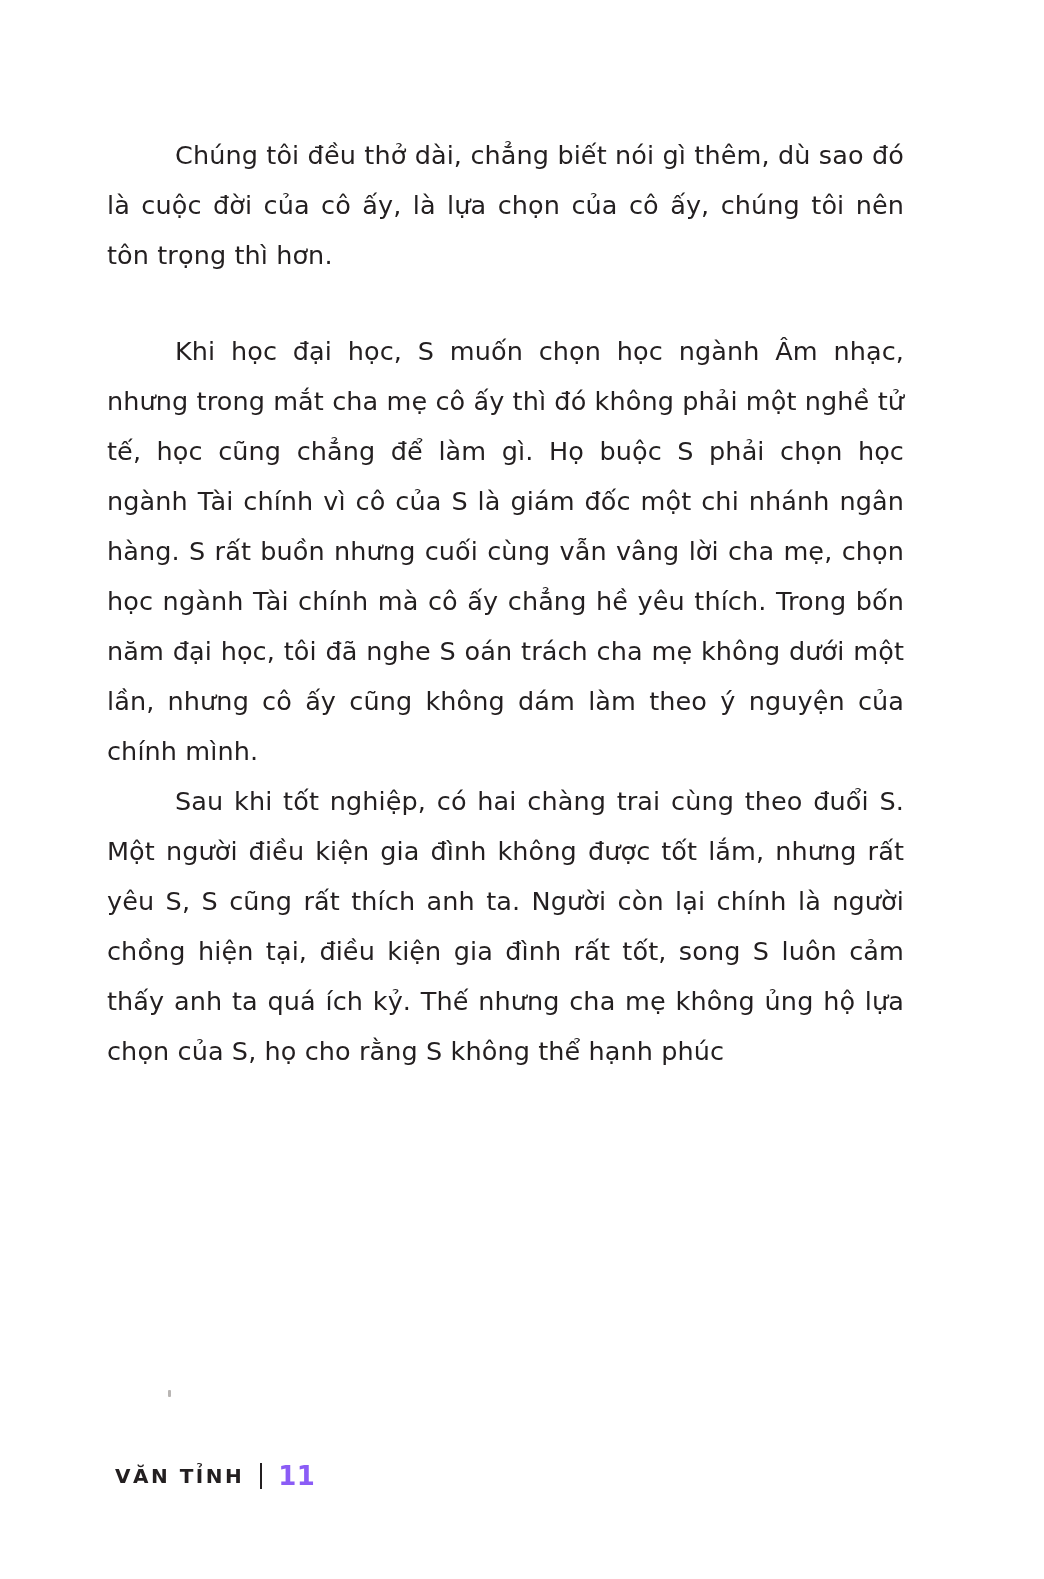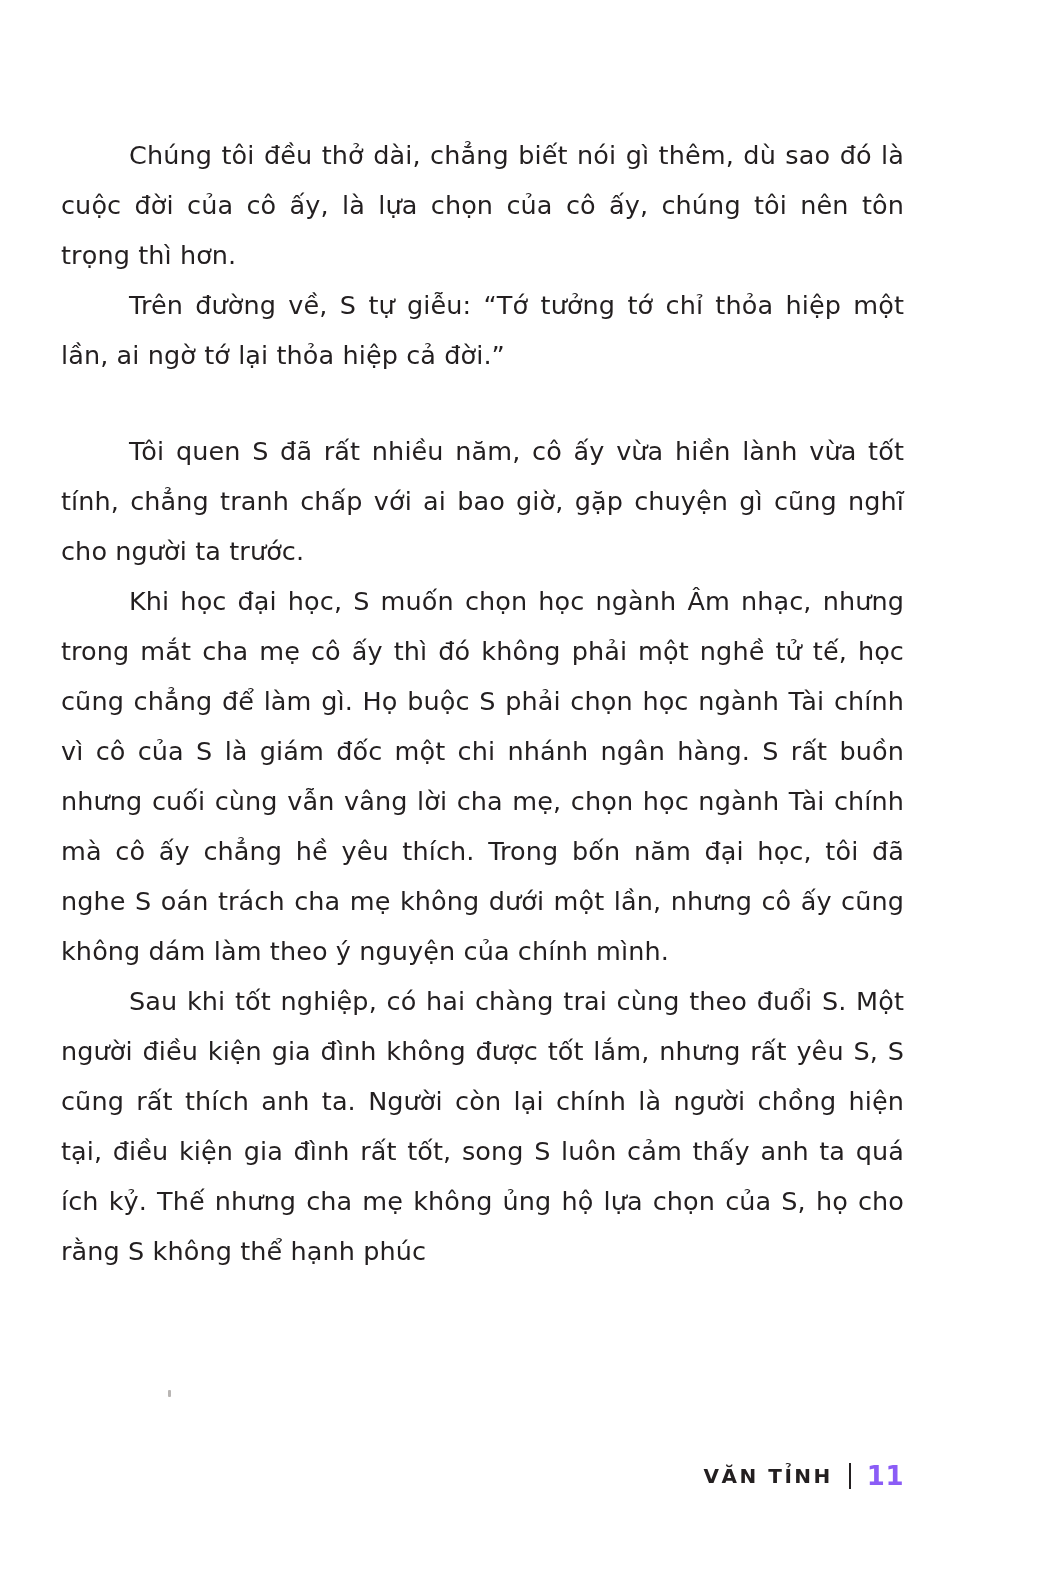--- a/index.html
+++ b/index.html
@@ -15,21 +15,21 @@
     position: relative;
     overflow: hidden;
   }
   .page {
     position: absolute;
     top: 0;
     left: 0;
     width: 1044px;
     height: 1579px;
     box-sizing: border-box;
-    padding: 130px 140px 60px 61px;
+    padding: 130px 140px 60px 107px;
   }
   .body-text {
     font-size: 25.5px;
     line-height: 50px;
     text-align: justify;
     letter-spacing: 0.1px;
     color: #231f20;
   }
   .body-text p {
     margin: 0;
@@ -38,21 +38,21 @@
   .para-gap {
     height: 46px;
   }
   .footer {
     position: absolute;
     left: 115px;
     right: 140px;
     bottom: 88px;
     display: flex;
     align-items: center;
-    justify-content: flex-end;
+    justify-content: flex-start;
     gap: 16px;
   }
   .footer-label {
     font-size: 20px;
     font-weight: bold;
     letter-spacing: 2.5px;
     color: #231f20;
   }
   .footer-divider {
     width: 2px;
@@ -76,23 +76,21 @@
     border-radius: 1px;
   }
 </style>
 </head>
 <body>
 
 <div class="page">
 
   <div class="body-text">
     <p>Chúng tôi đều thở dài, chẳng biết nói gì thêm, dù sao đó là cuộc đời của cô ấy, là lựa chọn của cô ấy, chúng tôi nên tôn trọng thì hơn.</p>
-    <p>Trên đường về, S tự giễu: “Tớ tưởng tớ chỉ thỏa hiệp một lần, ai ngờ tớ lại thỏa hiệp cả đời.”</p>
     <div class="para-gap"></div>
-    <p>Tôi quen S đã rất nhiều năm, cô ấy vừa hiền lành vừa tốt tính, chẳng tranh chấp với ai bao giờ, gặp chuyện gì cũng nghĩ cho người ta trước.</p>
     <p>Khi học đại học, S muốn chọn học ngành Âm nhạc, nhưng trong mắt cha mẹ cô ấy thì đó không phải một nghề tử tế, học cũng chẳng để làm gì. Họ buộc S phải chọn học ngành Tài chính vì cô của S là giám đốc một chi nhánh ngân hàng. S rất buồn nhưng cuối cùng vẫn vâng lời cha mẹ, chọn học ngành Tài chính mà cô ấy chẳng hề yêu thích. Trong bốn năm đại học, tôi đã nghe S oán trách cha mẹ không dưới một lần, nhưng cô ấy cũng không dám làm theo ý nguyện của chính mình.</p>
     <p>Sau khi tốt nghiệp, có hai chàng trai cùng theo đuổi S. Một người điều kiện gia đình không được tốt lắm, nhưng rất yêu S, S cũng rất thích anh ta. Người còn lại chính là người chồng hiện tại, điều kiện gia đình rất tốt, song S luôn cảm thấy anh ta quá ích kỷ. Thế nhưng cha mẹ không ủng hộ lựa chọn của S, họ cho rằng S không thể hạnh phúc</p>
   </div>
 
   <div class="speck"></div>
 
   <div class="footer">
     <span class="footer-label">VĂN TỈNH</span>
     <span class="footer-divider"></span>
     <span class="footer-page">11</span>

